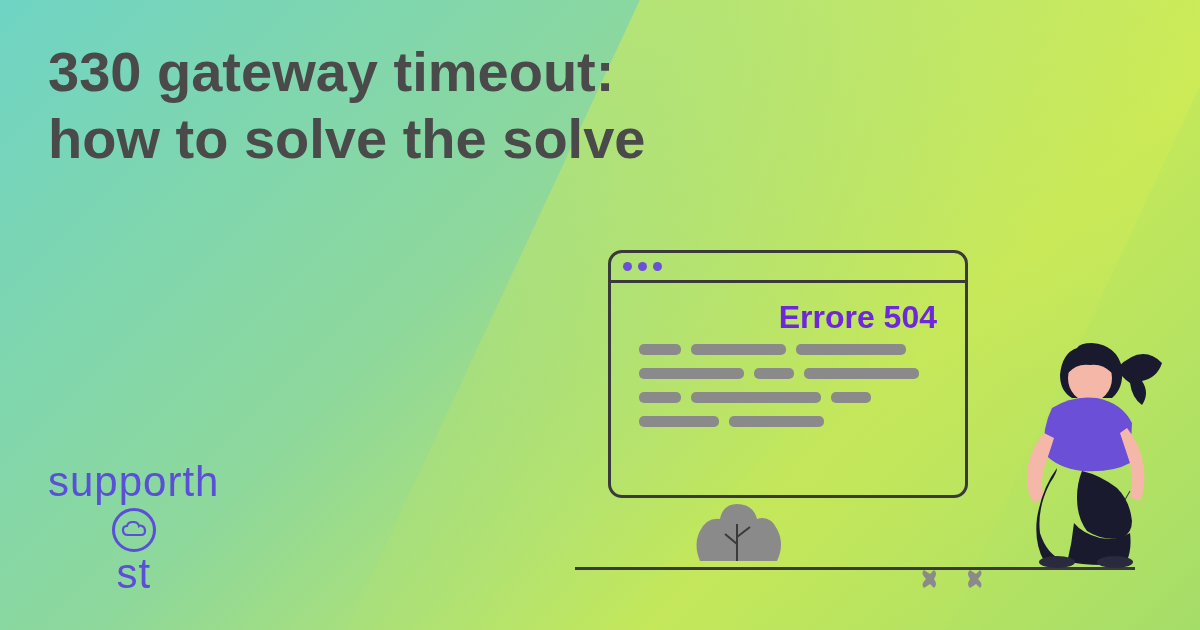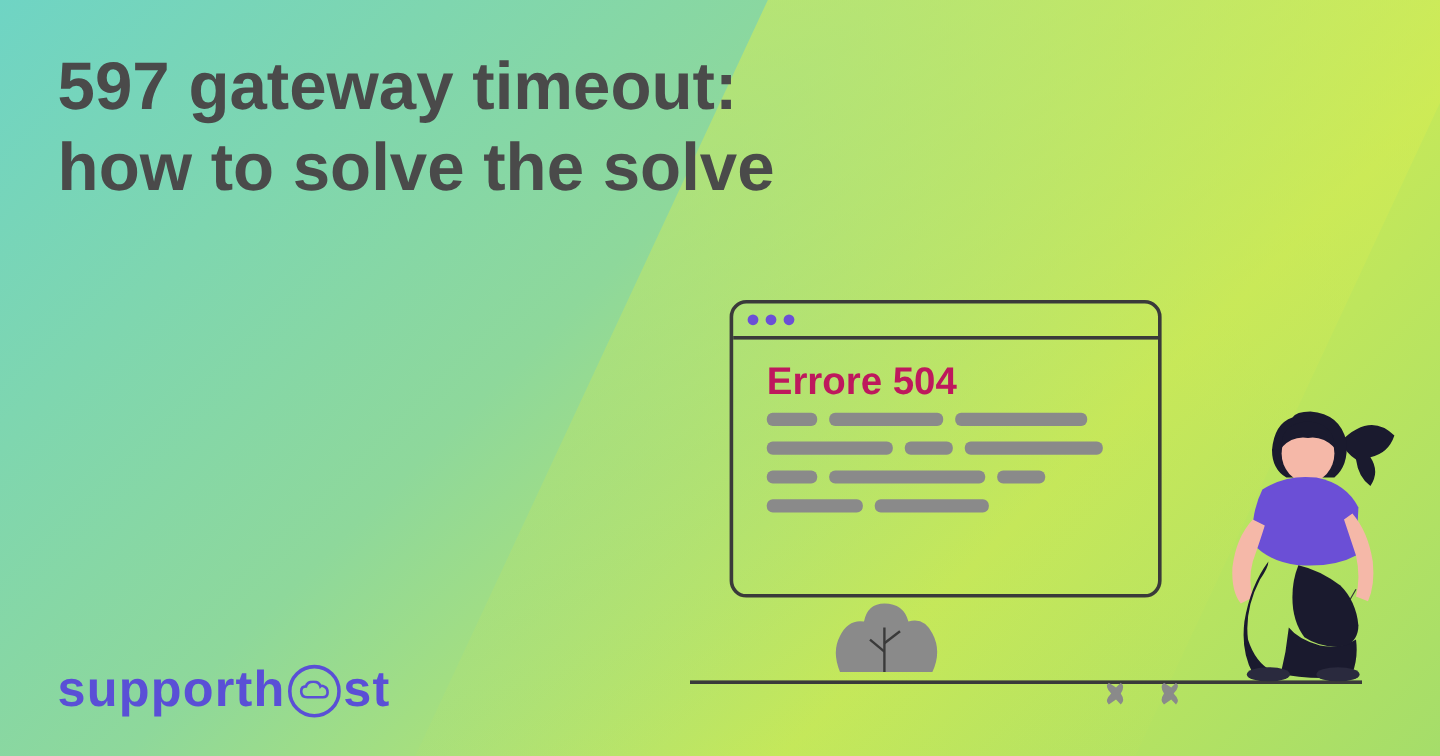--- a/index.html
+++ b/index.html
@@ -32,25 +32,26 @@
       font-size: 56px;
       font-weight: 700;
       color: #4a4a4a;
       line-height: 1.2;
     }
     .logo {
       position: absolute;
       bottom: 32px;
       left: 48px;
       font-size: 42px;
-      font-weight: 700;
+      font-weight: 400;
       color: #5a4fd6;
       letter-spacing: 1px;
       display: flex;
       align-items: center;
+      flex-direction: column;
     }
     .logo-cloud {
       display: inline-flex;
       align-items: center;
       justify-content: center;
       width: 44px;
       height: 44px;
       border: 3px solid #5a4fd6;
       border-radius: 50%;
       margin: 0 2px;
@@ -82,24 +83,24 @@
     .dot {
       width: 9px;
       height: 9px;
       border-radius: 50%;
       background: #6b4fd6;
     }
     .browser-content {
       padding: 16px 28px;
     }
     .browser-title {
-      text-align: left;
+      text-align: right;
       font-size: 32px;
       font-weight: 600;
-      color: #be185d;
+      color: #6d28d9;
       margin-bottom: 8px;
     }
     .text-lines {
       display: flex;
       flex-direction: column;
       gap: 13px;
     }
     .line-row {
       display: flex;
       gap: 10px;
@@ -134,21 +135,21 @@
       width: 190px;
       height: 235px;
     }
   </style>
 </head>
 <body>
 
 <div class="light-ray"></div>
 
 <h1 class="title">
-  <span>597 gateway timeout:</span><br>
+  <span>330 gateway timeout:</span><br>
   <span>how to solve the solve</span>
 </h1>
 
 <div class="browser-window">
   <div class="browser-bar">
     <div class="dot"></div>
     <div class="dot"></div>
     <div class="dot"></div>
   </div>
   <div class="browser-content">

